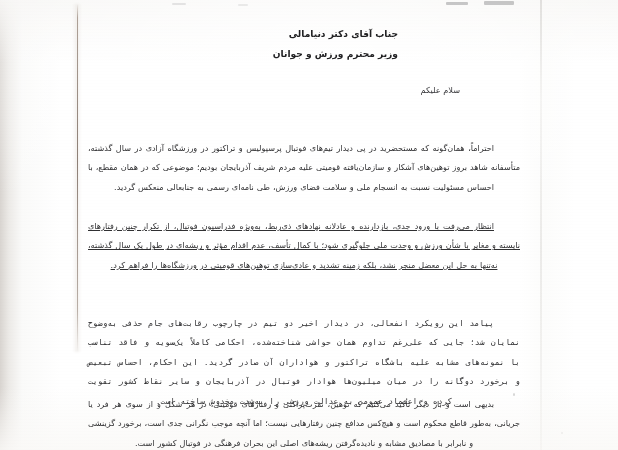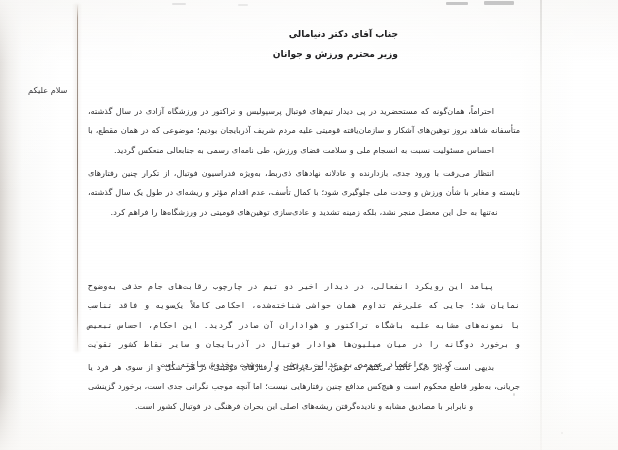--- a/index.html
+++ b/index.html
@@ -115,42 +115,43 @@
   }
   .addressee.l1 { top: 29px; padding-right: 122px; }
   .addressee.l2 { top: 49px; padding-right: 122px; }
 
   .salutation {
     position: absolute;
     top: 85px;
     right: 0;
     width: 100%;
     padding-right: 60px;
-    text-align: left;
+    text-align: right;
     font-size: 8.2px;
     color: #3a3a3d;
     filter: blur(0.25px);
   }
 
   .para {
     position: absolute;
     right: 0;
     width: 432px;
     text-align: justify;
     text-align-last: center;
     font-size: 8.1px;
     line-height: 19.4px;
     color: #303032;
     text-justify: inter-word;
     word-spacing: 0.4px;
     filter: blur(0.26px);
+    margin-top: 37px;
   }
   .para .ind { display: inline-block; width: 26px; }
   .para.p1 { top: 102px; }
-  .para.p2 { top: 164px; }
+  .para.p2 { top: 180px; text-decoration: underline; }
   .para.p3 { top: 277px; font-family: Liberation Mono, monospace; }
   .para.p4 { top: 358px; }
 
   
   .speck {
     position: absolute;
     background: rgba(120,118,118,0.30);
     border-radius: 50%;
   }
   .noise {

